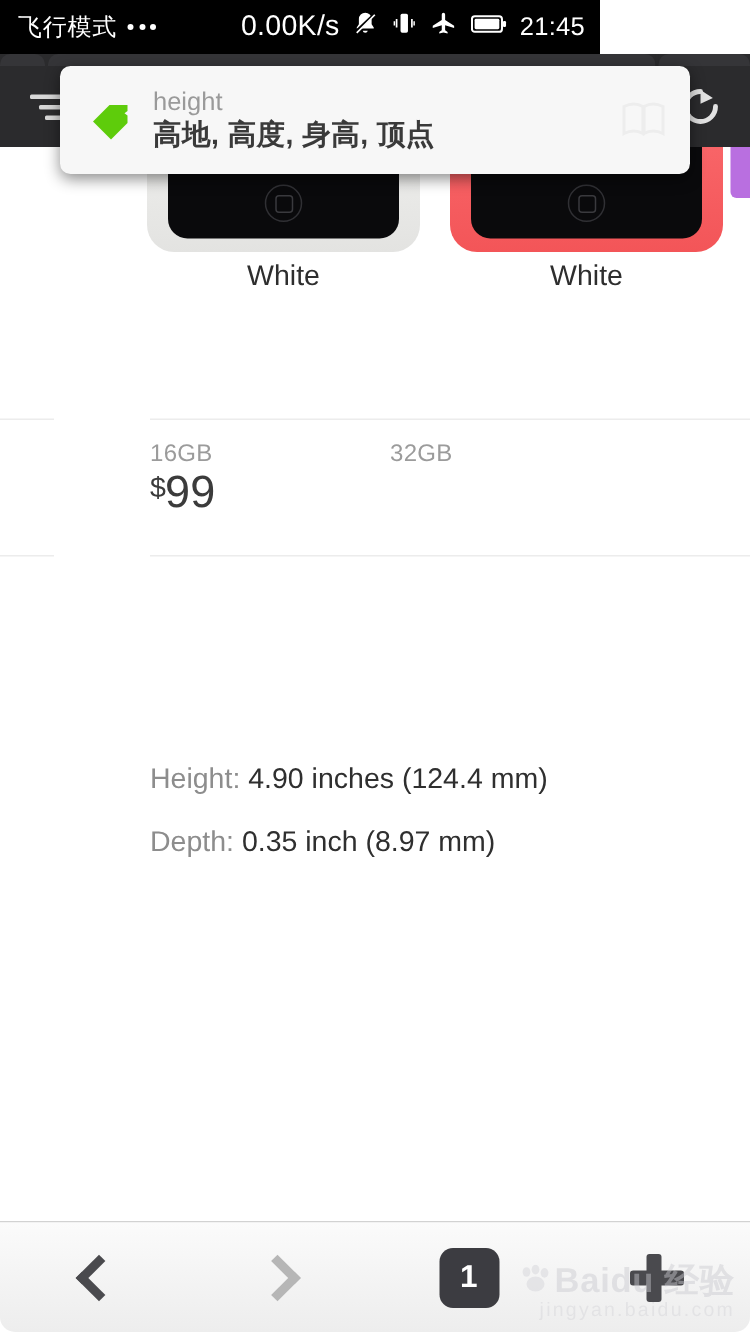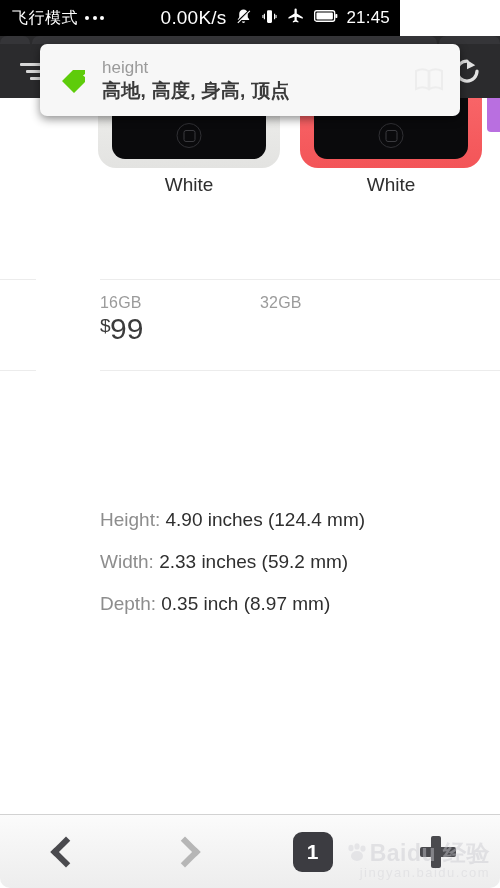--- a/index.html
+++ b/index.html
@@ -275,24 +275,20 @@
     <div class="seg-left"></div>
       <div class="seg-main"></div>
   </div>
 
   <div class="specs">
     <div class="spec-row">
       <span class="lbl">Height:</span>
       <span>4.90 inches (124.4 mm)</span>
     </div>
     <div class="spec-row">
-      <span class="lbl">Width:</span>
-      <span>2.33 inches (59.2 mm)</span>
-    </div>
-    <div class="spec-row">
       <span class="lbl">Depth:</span>
       <span>0.35 inch (8.97 mm)</span>
     </div>
   </div>
 </div>
 
 <div class="translate-popup">
   <div class="tp-badge">
     <svg width="30" height="30" viewBox="0 0 30 30">
       <path d="M3 16 L14 5 L26 5 L26 9 L24 10.5 L26 12 L26 17 L15 28 Z" fill="#5ECC0B"></path>

